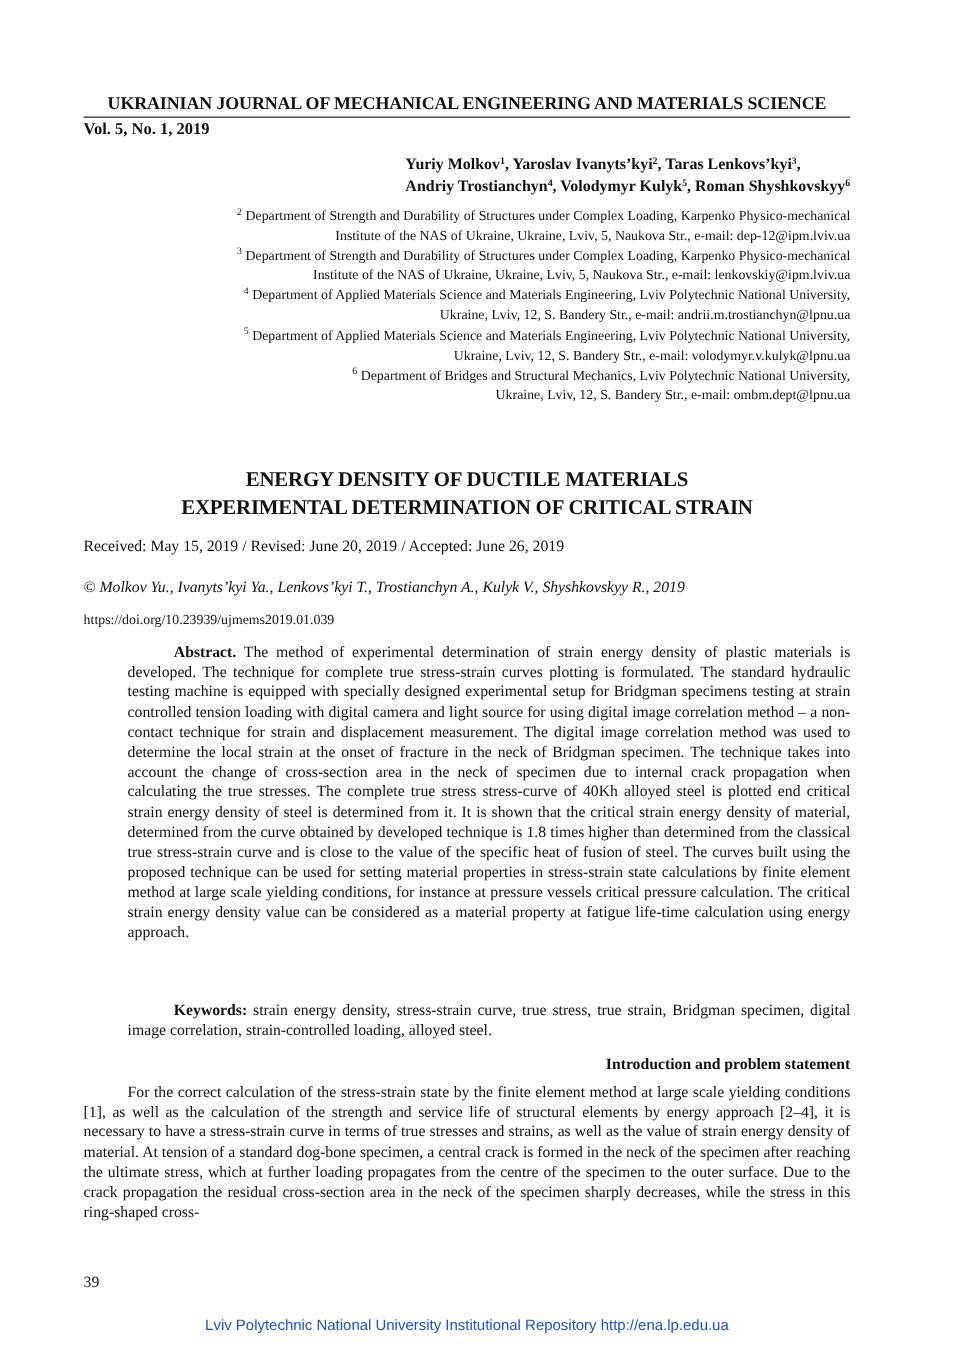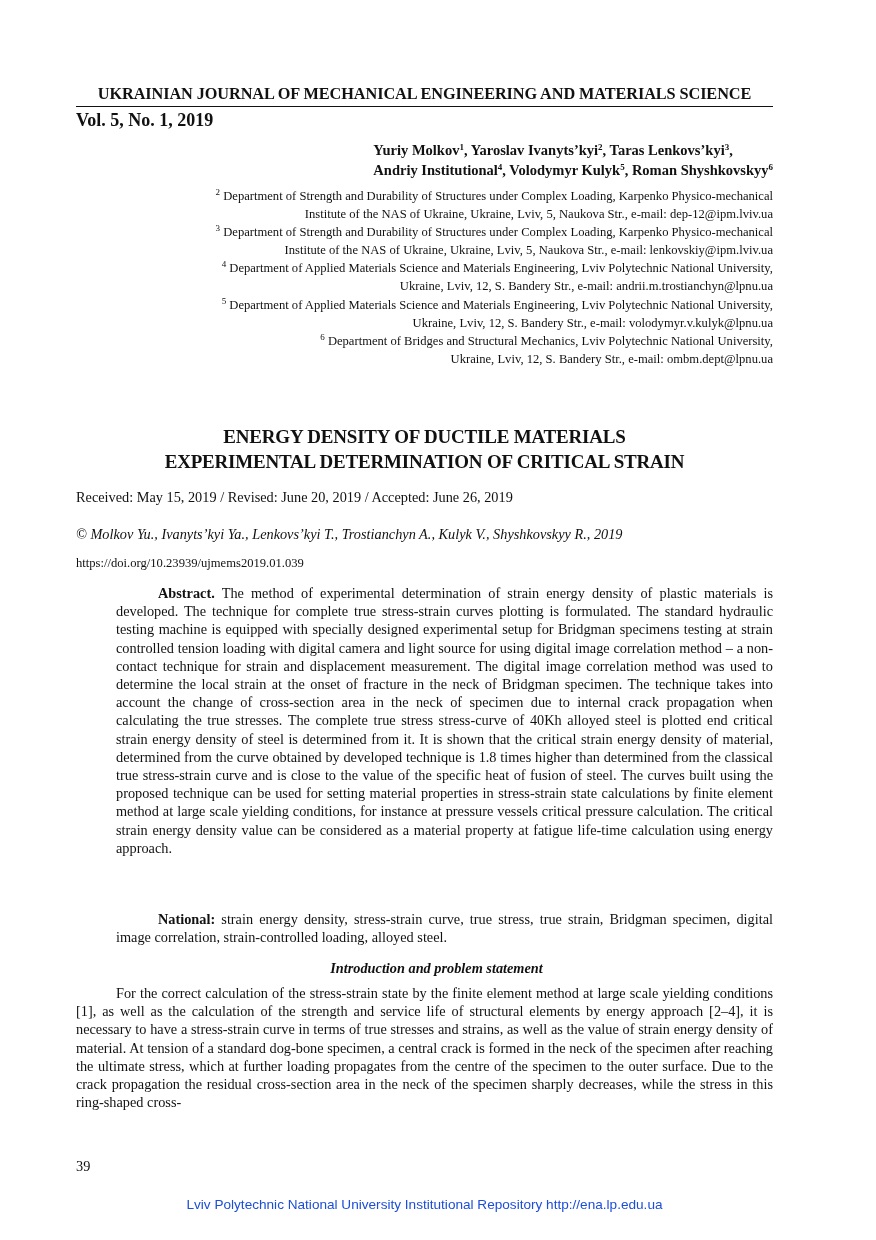--- a/index.html
+++ b/index.html
@@ -8,21 +8,21 @@
     font-family: "Liberation Serif", "DejaVu Serif", serif;
     color: #111111;
   }
   .page { position: absolute; left: 76px; top: 0; width: 697px; }
   .journal-title {
     position: absolute; top: 84px; left: 0; width: 697px;
     font-weight: bold; font-size: 16.3px; letter-spacing: -0.1px;
     white-space: nowrap; text-align: center;
   }
   .rule { position: absolute; top: 106px; left: 0; width: 697px; height: 0; border-top: 1.6px solid #111; }
-  .volume { position: absolute; top: 110px; left: 0; font-weight: bold; font-size: 18px; }
+  .volume { position: absolute; top: 110px; left: 0; font-weight: bold; font-size: 15px; }
   .authors {
     position: absolute; top: 140px; right: 0; text-align: left;
     font-weight: bold; font-size: 14.5px; line-height: 20px;
   }
   .authors sup, .aff sup { font-size: 9px; vertical-align: 5px; line-height: 0; }
   .affiliations {
     position: absolute; top: 187px; right: 0; width: 660px; text-align: right;
     font-size: 12.6px; line-height: 18.1px;
   }
   .aff-line { white-space: nowrap; }
@@ -35,22 +35,22 @@
   .doi { position: absolute; top: 556px; left: 0; font-size: 12.6px; }
   .abstract {
     position: absolute; top: 584px; left: 40px; width: 657px;
     font-size: 14.3px; line-height: 18.2px; text-align: justify; text-indent: 42px;
   }
   .keywords {
     position: absolute; top: 910px; left: 40px; width: 657px;
     font-size: 14.3px; line-height: 18.2px; text-align: justify; text-indent: 42px;
   }
   .section-heading {
-    position: absolute; top: 960px; left: 12px; width: 697px; text-align: center;
-    font-weight: bold; font-size: 14.3px; font-style: italic;
+    position: absolute; top: 960px; left: 0; width: 697px; text-align: right;
+    font-weight: bold; font-size: 14.3px;
   }
   .intro {
     position: absolute; top: 984px; left: 0; width: 697px;
     font-size: 14.3px; line-height: 18.2px; text-align: justify; text-indent: 40px;
   }
   .page-number { position: absolute; top: 1158px; left: 0; width: 697px; text-align: left; font-size: 14.3px; }
   .repository {
     position: absolute; top: 1197px; left: 0; width: 697px; text-align: center;
     font-family: "Liberation Sans", "DejaVu Sans", sans-serif; font-size: 13.6px; color: #1d4ed8;
   }
@@ -63,21 +63,21 @@
 
   <div class="journal-title">UKRAINIAN JOURNAL OF MECHANICAL ENGINEERING AND MATERIALS SCIENCE</div>
   <div class="rule"></div>
   <div class="volume">Vol. 5, No. 1, 2019</div>
 
   <div class="authors">
     <div>
       <span>Yuriy Molkov</span><sup>1</sup><span>, </span><span>Yaroslav Ivanyts’kyi</span><sup>2</sup><span>, </span><span>Taras Lenkovs’kyi</span><sup>3</sup><span>,</span>
     </div>
     <div>
-      <span>Andriy Institutional</span><sup>4</sup><span>, </span><span>Volodymyr Kulyk</span><sup>5</sup><span>, </span><span>Roman Shyshkovskyy</span><sup>6</sup>
+      <span>Andriy Trostianchyn</span><sup>4</sup><span>, </span><span>Volodymyr Kulyk</span><sup>5</sup><span>, </span><span>Roman Shyshkovskyy</span><sup>6</sup>
     </div>
   </div>
 
   <div class="affiliations">
     <div class="aff">
       <div class="aff-line"><sup>2</sup> <span>Department of Strength and Durability of Structures under Complex Loading, Karpenko Physico-mechanical</span></div>
       <div class="aff-line">Institute of the NAS of Ukraine, Ukraine, Lviv, 5, Naukova Str., e-mail: dep-12@ipm.lviv.ua</div>
     </div>
     <div class="aff">
       <div class="aff-line"><sup>3</sup> <span>Department of Strength and Durability of Structures under Complex Loading, Karpenko Physico-mechanical</span></div>
@@ -101,20 +101,20 @@
     <div>ENERGY DENSITY OF DUCTILE MATERIALS</div>
     <div>EXPERIMENTAL DETERMINATION OF CRITICAL STRAIN</div>
   </div>
 
   <div class="dates">Received: May 15, 2019 / Revised: June 20, 2019 / Accepted: June 26, 2019</div>
   <div class="copyright">© Molkov Yu., Ivanyts’kyi Ya., Lenkovs’kyi T., Trostianchyn A., Kulyk V., Shyshkovskyy R., 2019</div>
   <div class="doi">https://doi.org/10.23939/ujmems2019.01.039</div>
 
   <div class="abstract"><b>Abstract.</b><span> The method of experimental determination of strain energy density of plastic materials is developed. The technique for complete true stress-strain curves plotting is formulated. The standard hydraulic testing machine is equipped with specially designed experimental setup for Bridgman specimens testing at strain controlled tension loading with digital camera and light source for using digital image correlation method – a non-contact technique for strain and displacement measurement. The digital image correlation method was used to determine the local strain at the onset of fracture in the neck of Bridgman specimen. The technique takes into account the change of cross-section area in the neck of specimen due to internal crack propagation when calculating the true stresses. The complete true stress stress-curve of 40Kh alloyed steel is plotted end critical strain energy density of steel is determined from it. It is shown that the critical strain energy density of material, determined from the curve obtained by developed technique is 1.8 times higher than determined from the classical true stress-strain curve and is close to the value of the specific heat of fusion of steel. The curves built using the proposed technique can be used for setting material properties in stress-strain state calculations by finite element method at large scale yielding conditions, for instance at pressure vessels critical pressure calculation. The critical strain energy density value can be considered as a material property at fatigue life-time calculation using energy approach.</span></div>
 
-  <div class="keywords"><b>National:</b><span> strain energy density, stress-strain curve, true stress, true strain, Bridgman specimen, digital image correlation, strain-controlled loading, alloyed steel.</span></div>
+  <div class="keywords"><b>Keywords:</b><span> strain energy density, stress-strain curve, true stress, true strain, Bridgman specimen, digital image correlation, strain-controlled loading, alloyed steel.</span></div>
 
   <div class="section-heading">Introduction and problem statement</div>
   <div class="intro">For the correct calculation of the stress-strain state by the finite element method at large scale yielding conditions [1], as well as the calculation of the strength and service life of structural elements by energy approach [2–4], it is necessary to have a stress-strain curve in terms of true stresses and strains, as well as the value of strain energy density of material. At tension of a standard dog-bone specimen, a central crack is formed in the neck of the specimen after reaching the ultimate stress, which at further loading propagates from the centre of the specimen to the outer surface. Due to the crack propagation the residual cross-section area in the neck of the specimen sharply decreases, while the stress in this ring-shaped cross-</div>
 
   <div class="page-number">39</div>
   <div class="repository">Lviv Polytechnic National University Institutional Repository http://ena.lp.edu.ua</div>
 </div>
 
 </body></html>

